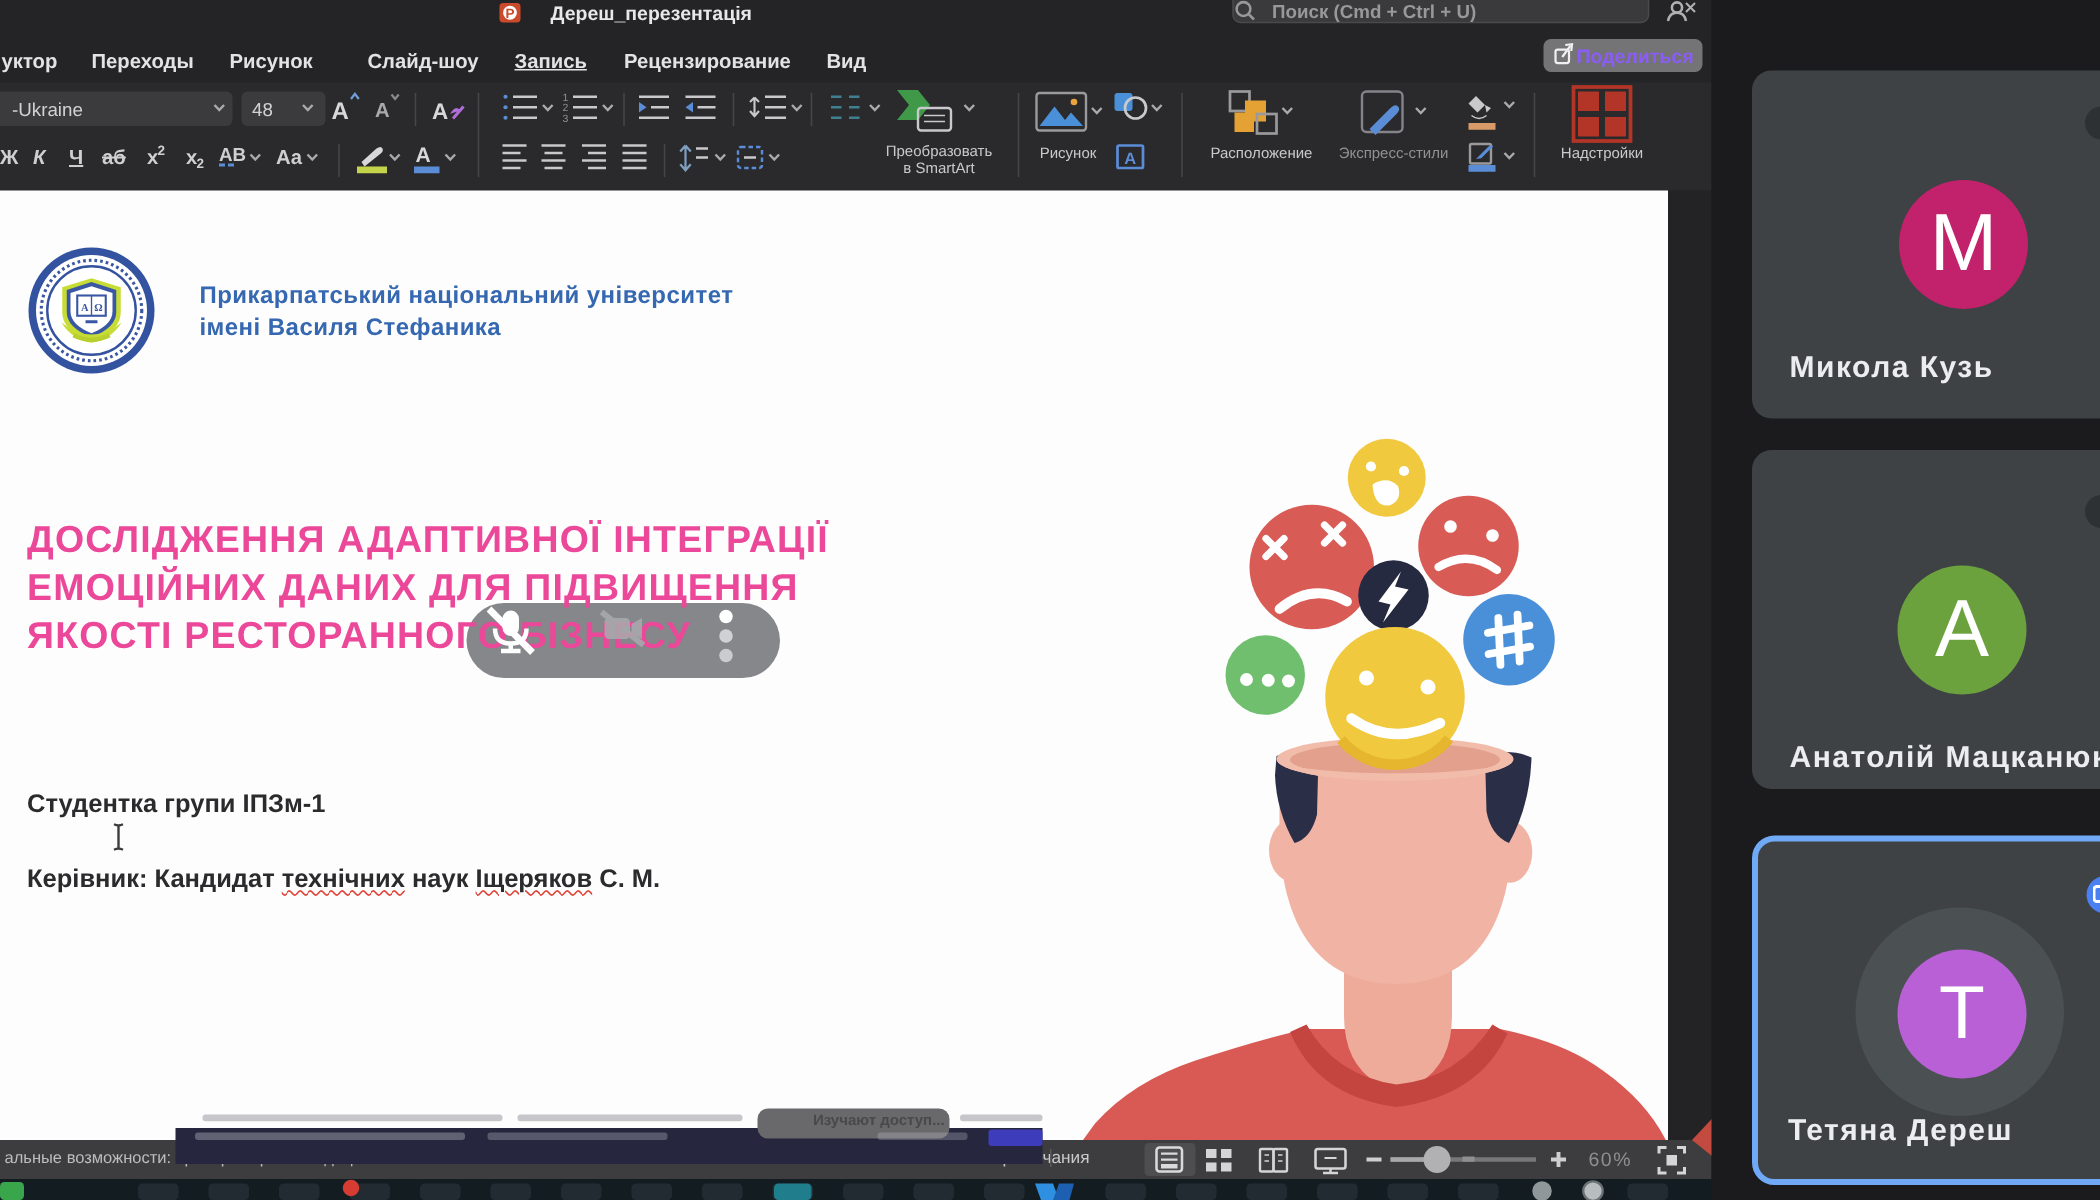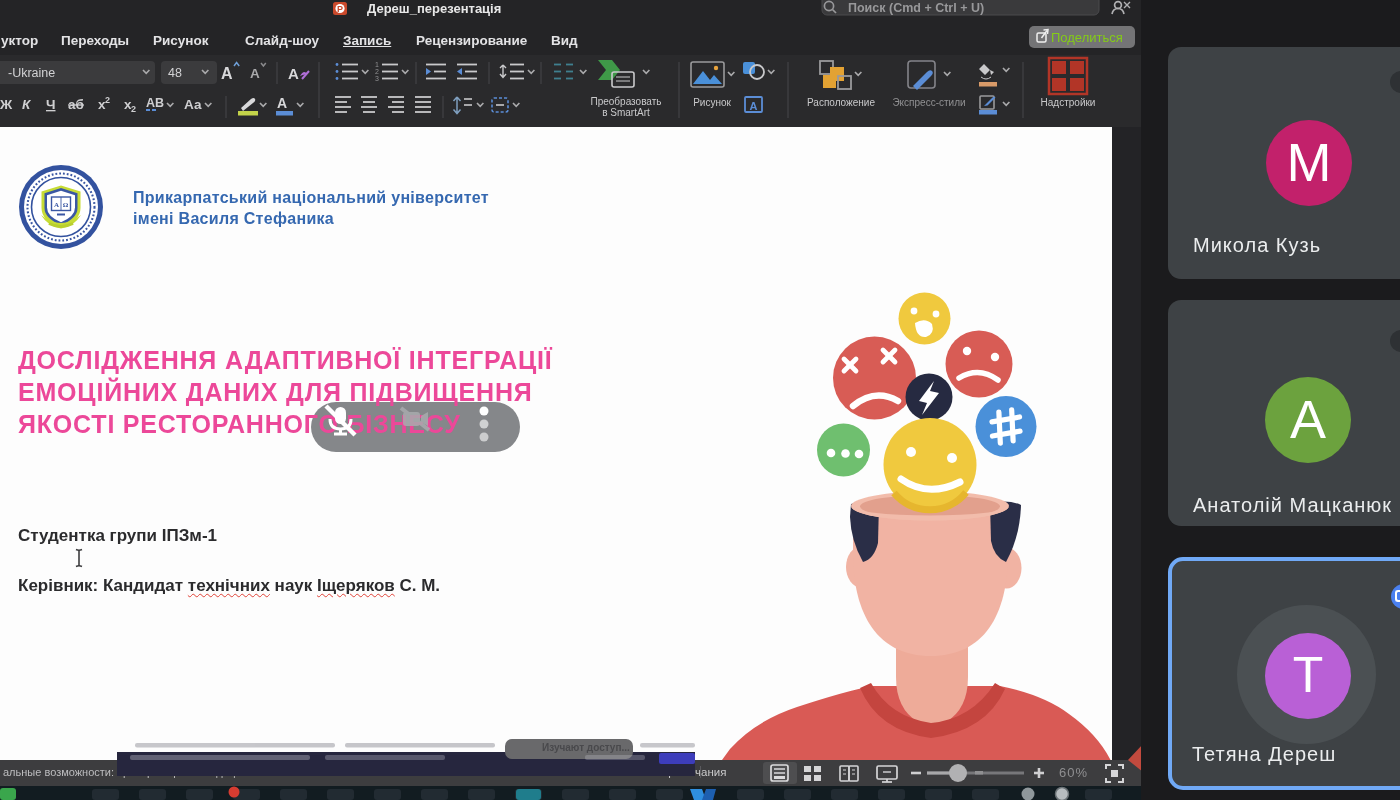--- a/index.html
+++ b/index.html
@@ -30,21 +30,21 @@
   #pill { position:absolute; left:311px; top:402px; width:209px; height:50px; border-radius:25px;
     background:#85878a; }
 
   #statusbar { position:absolute; left:0; top:760px; width:1141px; height:26px; background:#3d3d3f; }
   #navybar { position:absolute; left:117px; top:752px; width:578px; height:24px; background:#26263e; }
   #dock { position:absolute; left:0; top:786px; width:1400px; height:14px; background:#121c21; overflow:hidden; }
 
   #panel { position:absolute; left:1141px; top:0; width:259px; height:800px; background:#1b1b1d; }
   .tile { position:absolute; left:1168px; width:262px; background:#3e4245; border-radius:13px; }
   .avatar { position:absolute; border-radius:50%; color:#fff; text-align:center; }
-  .pname { position:absolute; color:#ebedee; font-size:20px; font-weight:400; letter-spacing:1px; white-space:nowrap; }
+  .pname { position:absolute; color:#ebedee; font-size:20px; font-weight:700; letter-spacing:1px; white-space:nowrap; }
 </style>
 </head>
 <body>
 <div id="stage">
 
   <div id="ppt">
     <div id="titlebar"></div>
     <div id="menubar"></div>
     <div id="toolbar"></div>
   </div>
@@ -54,21 +54,21 @@
 
   <div class="menuitem" style="left:1px;">уктор</div>
   <div class="menuitem" style="left:61px;">Переходы</div>
   <div class="menuitem" style="left:153px;">Рисунок</div>
   <div class="menuitem" style="left:245px;">Слайд-шоу</div>
   <div class="menuitem" style="left:343px;text-decoration:underline;">Запись</div>
   <div class="menuitem" style="left:416px;">Рецензирование</div>
   <div class="menuitem" style="left:551px;">Вид</div>
 
   <div class="abs" style="left:1029px; top:26px; width:106px; height:22px; background:#747476; border-radius:5px;"></div>
-  <div class="abs" style="left:1051px; top:30px; font-size:13px; font-weight:400; color:#84cc16;">Поделиться</div>
+  <div class="abs" style="left:1051px; top:30px; font-size:13px; font-weight:700; color:#8b5cf6;">Поделиться</div>
 
   <div class="tbtext" style="left:585px; top:96px; width:82px;">Преобразовать<br>в SmartArt</div>
   <div class="tbtext" style="left:684px; top:97px; width:56px;">Рисунок</div>
   <div class="tbtext" style="left:796px; top:97px; width:90px;">Расположение</div>
   <div class="tbtext" style="left:884px; top:97px; width:90px; color:#919193;">Экспресс-стили</div>
   <div class="tbtext" style="left:1032px; top:97px; width:72px;">Надстройки</div>
 
   <svg class="abs" style="left:0; top:0;" width="1141" height="127" viewBox="0 0 1141 127">
     <defs>
       <g id="chv">

